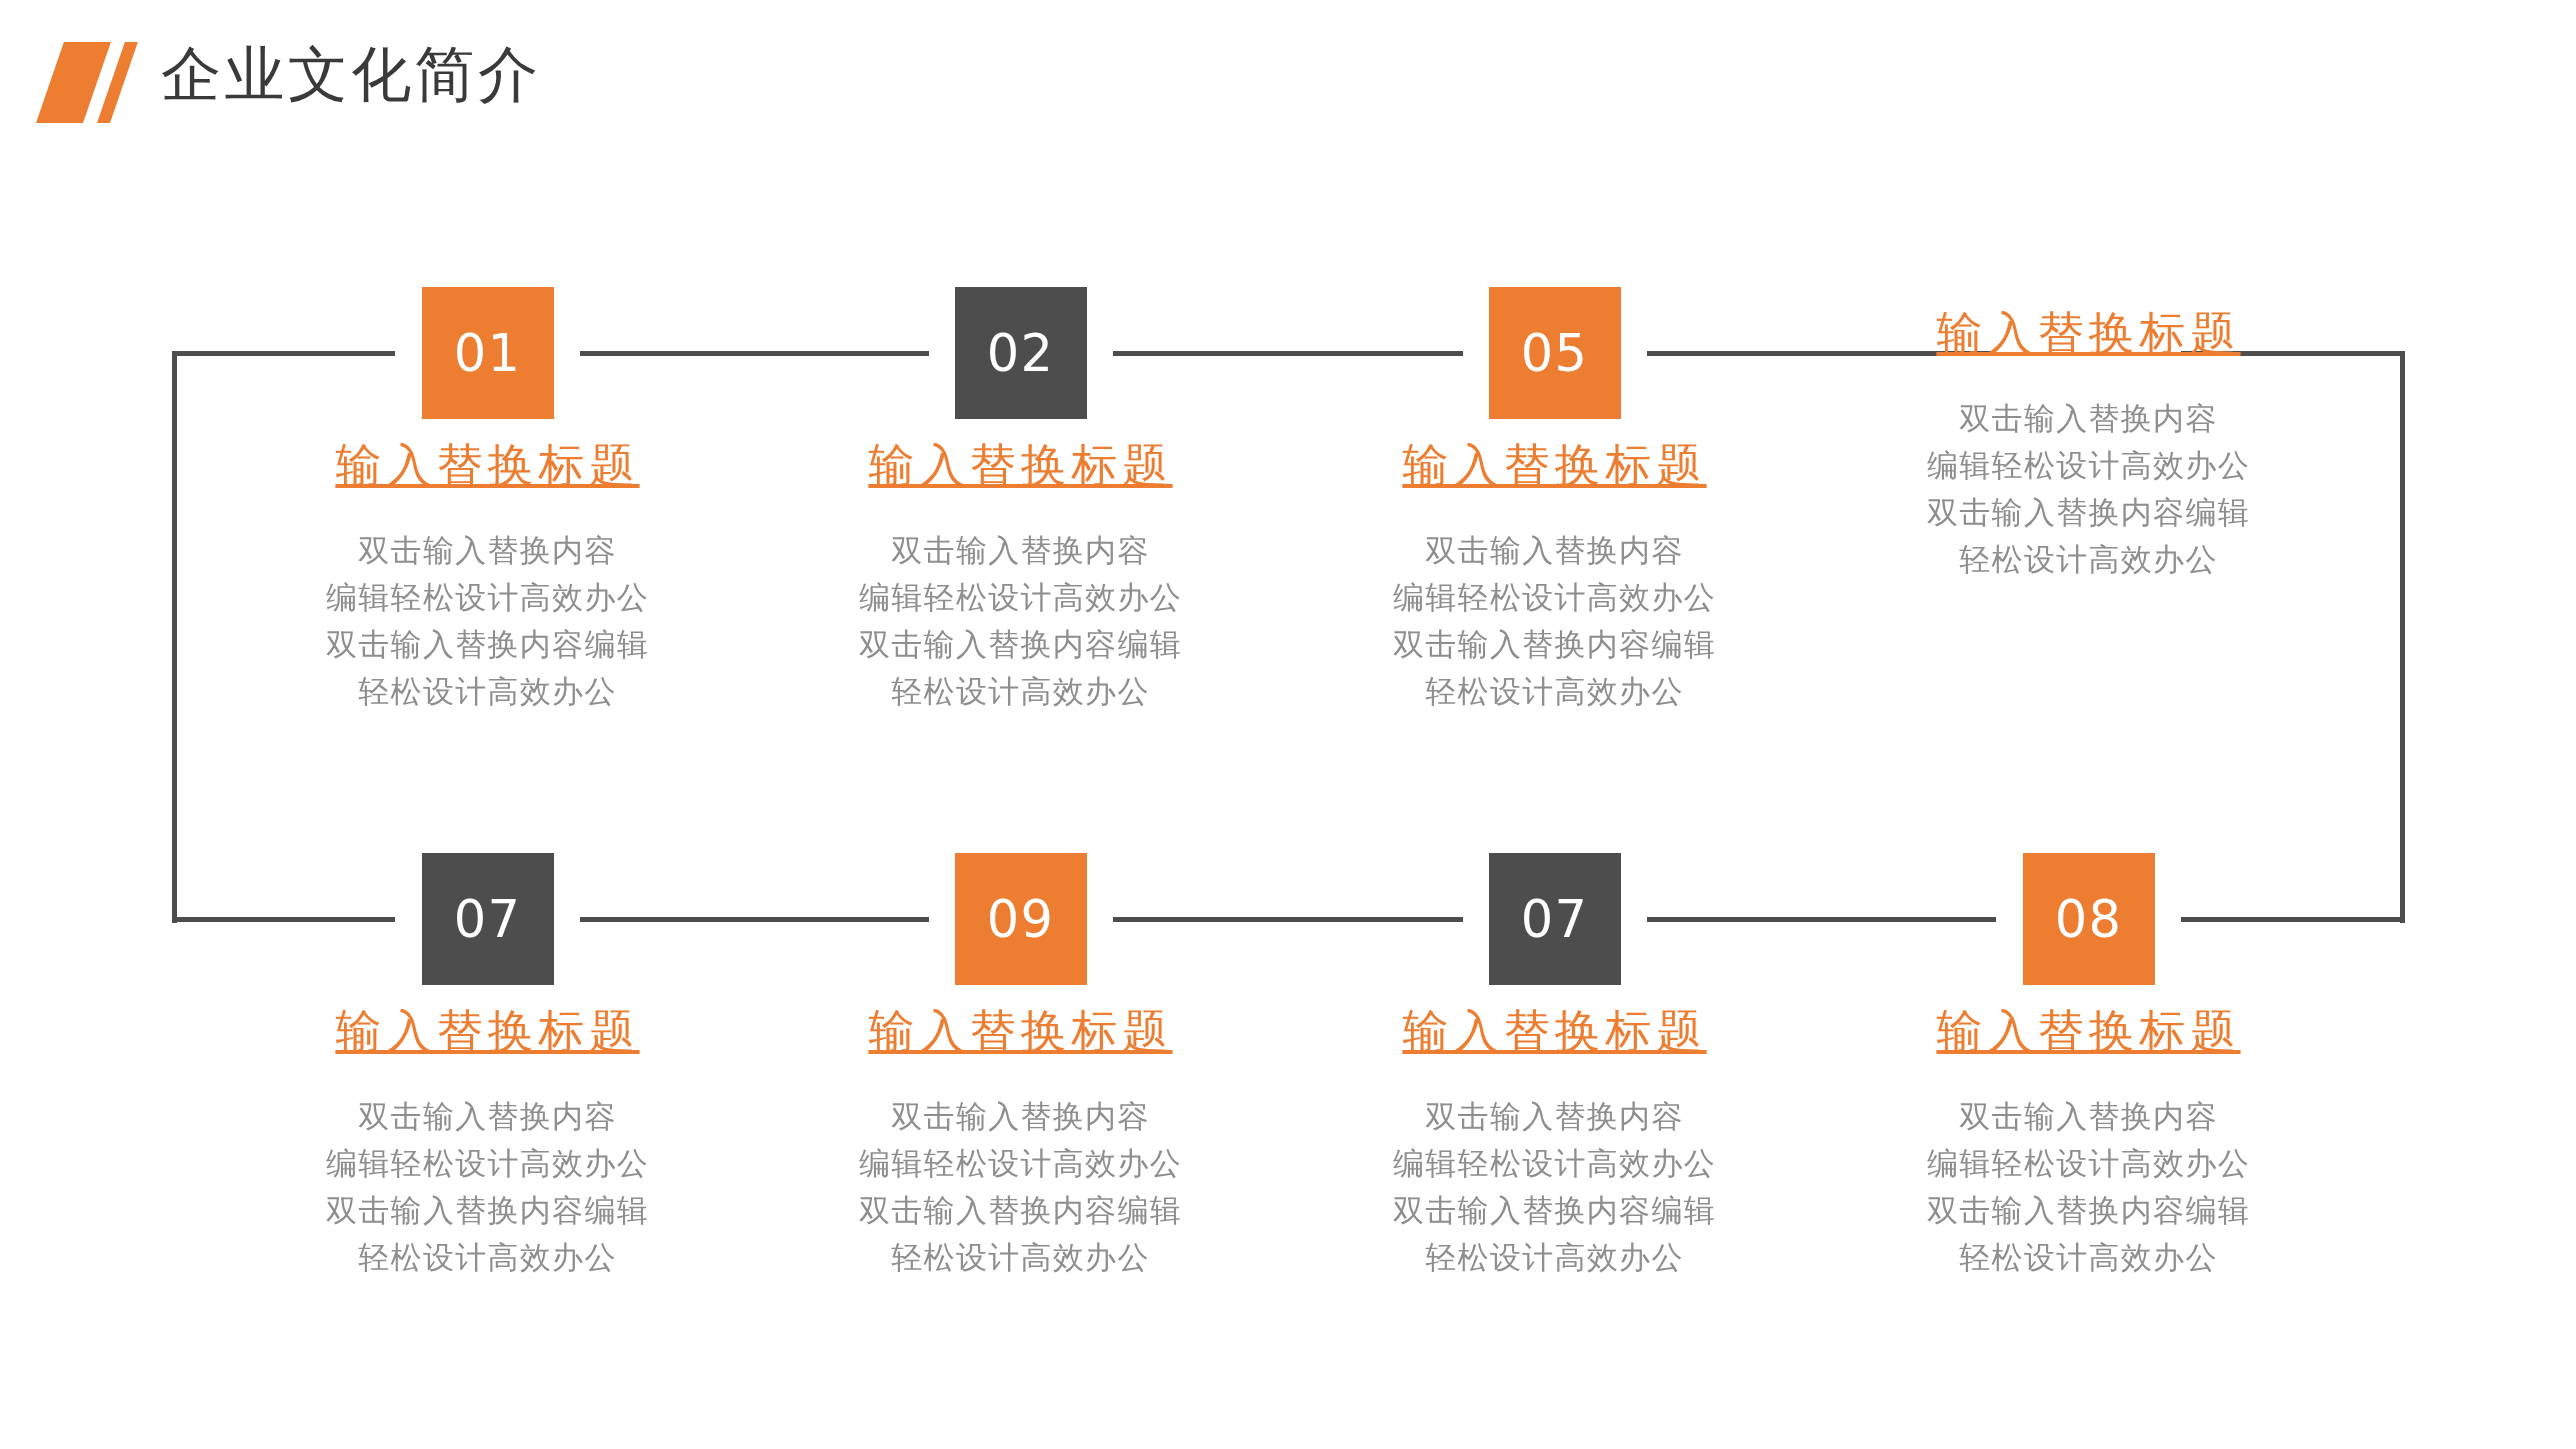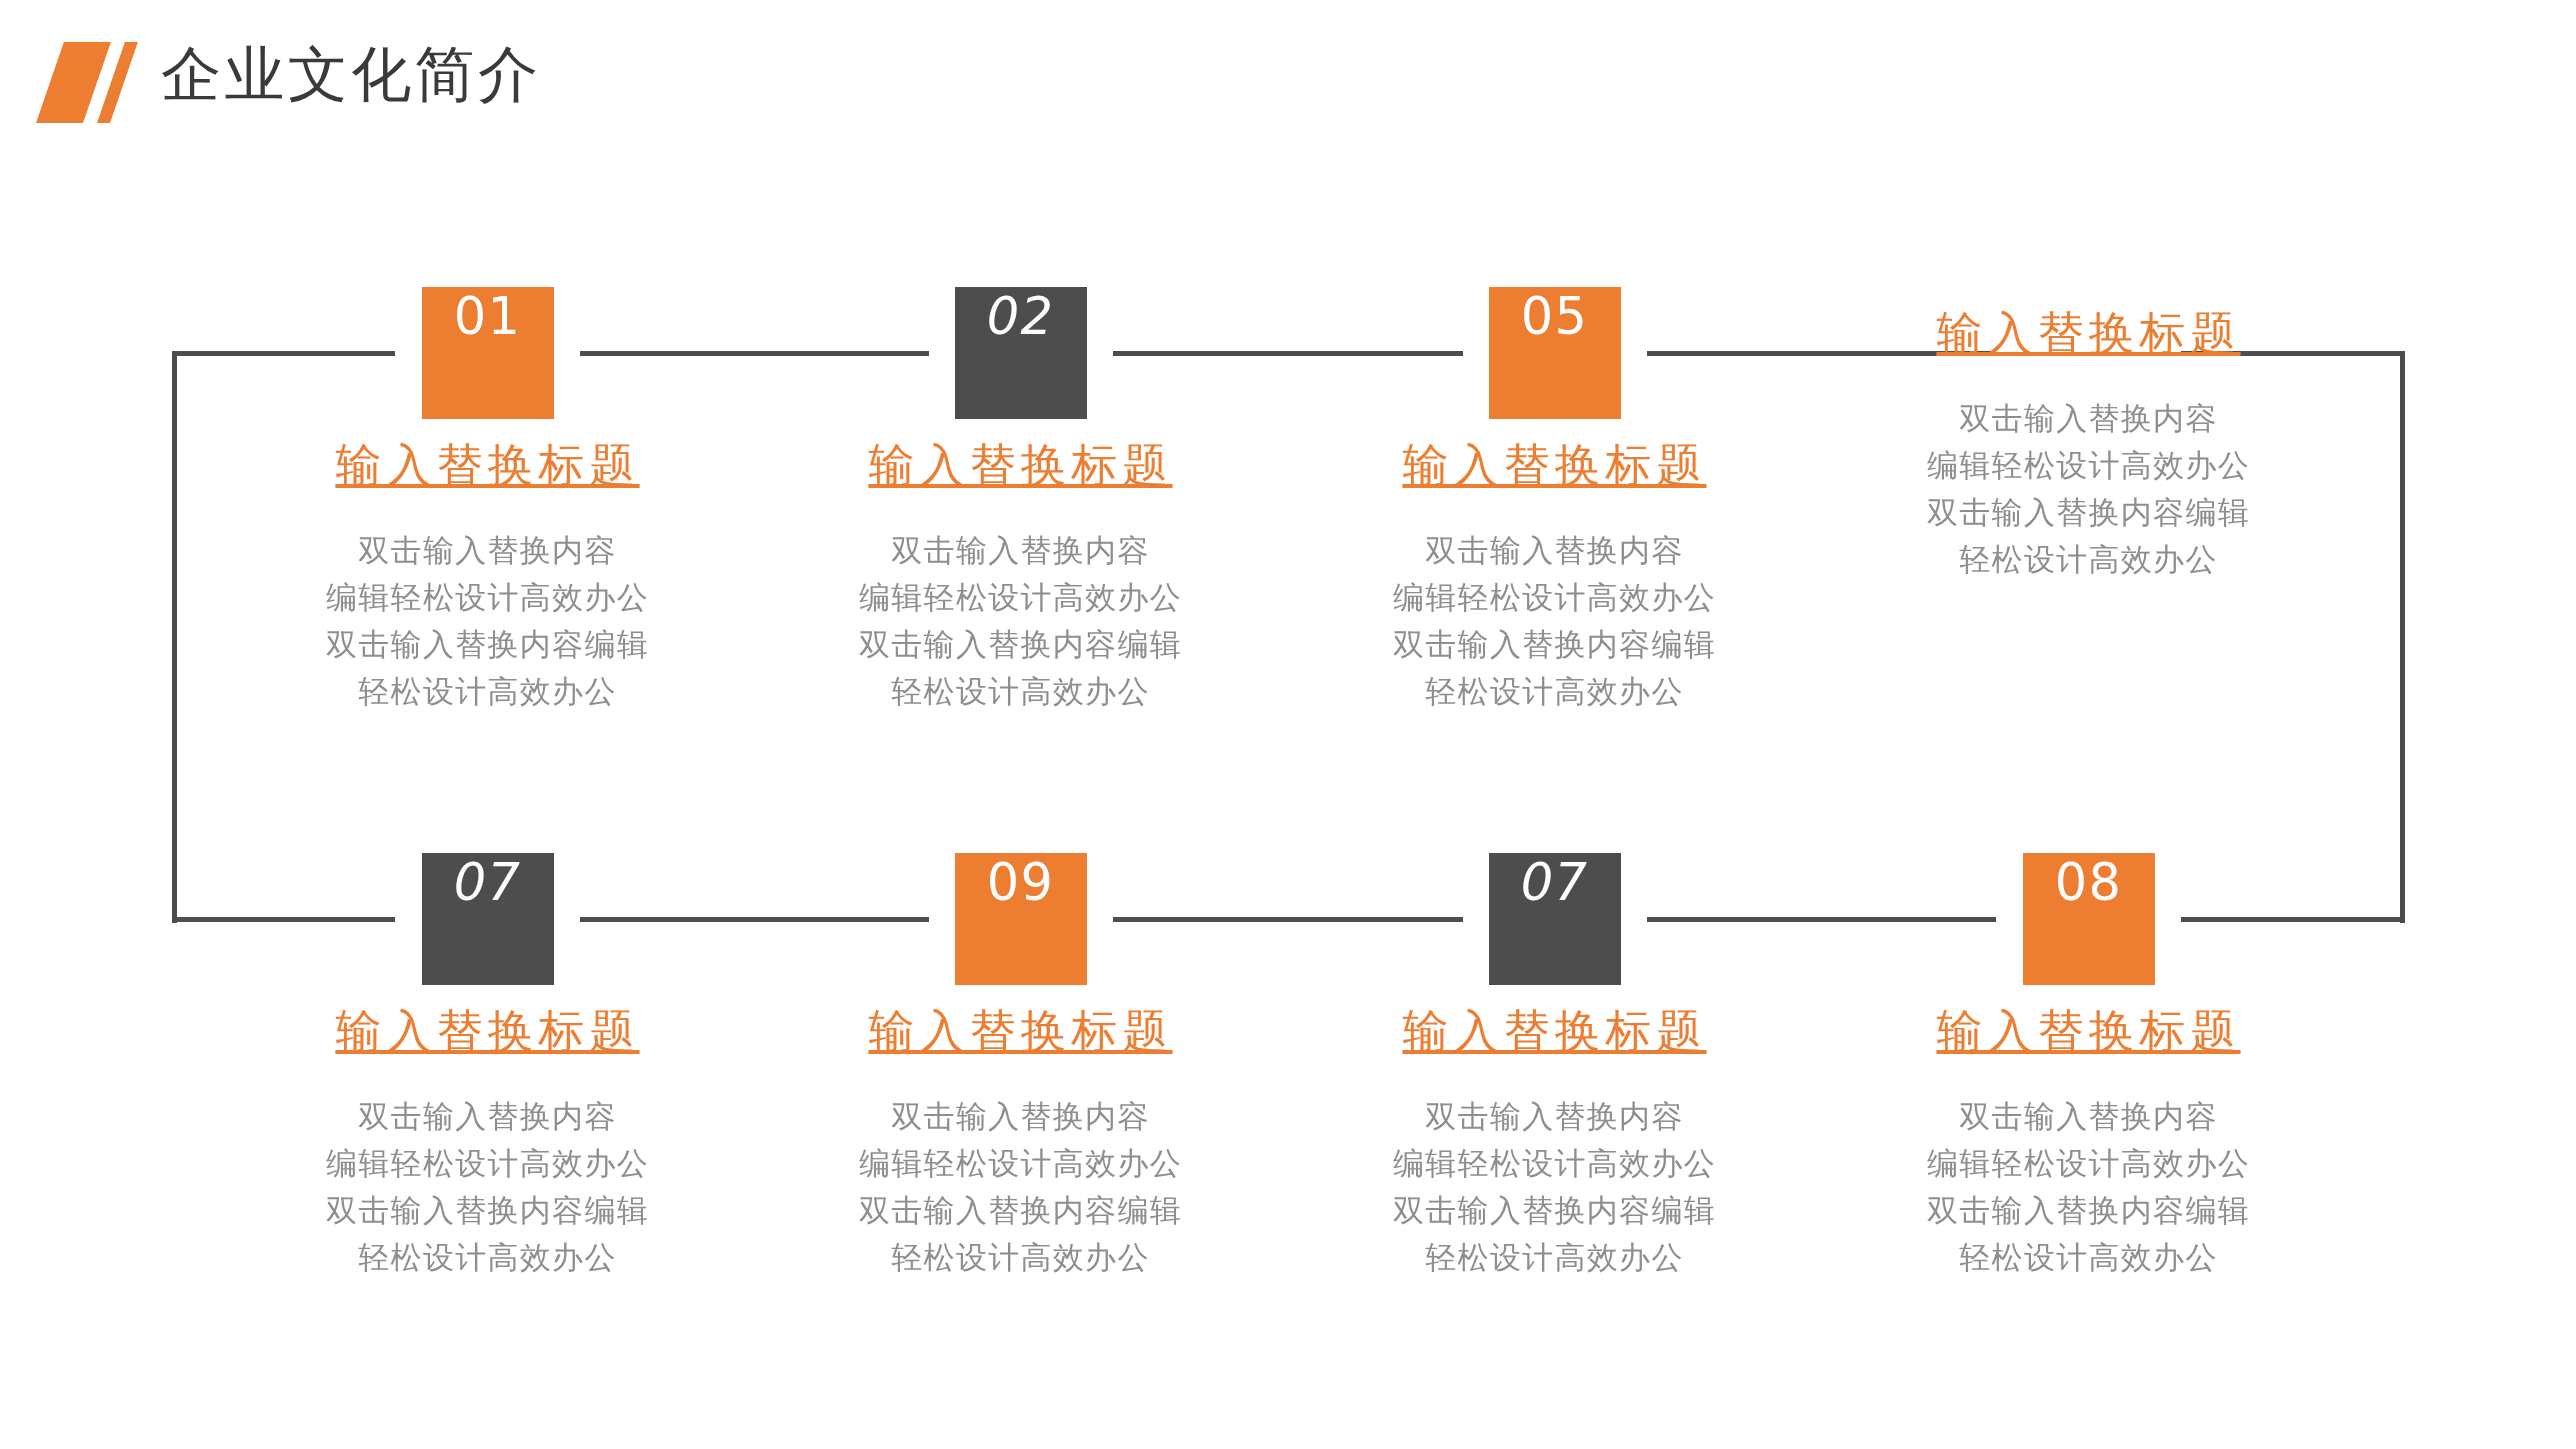--- a/index.html
+++ b/index.html
@@ -55,24 +55,25 @@
   .item {
     position: absolute;
     width: 429px;
     text-align: center;
   }
   .num-box {
     width: 132px;
     height: 132px;
     margin: 0 auto;
     display: flex;
+    align-items: center;
     justify-content: center;
   }
   .num-box.orange { background: var(--accent); }
-  .num-box.dark   { background: var(--dark); font-style: italic; }
+  .num-box.dark   { background: var(--dark); }
   .num {
     color: #ffffff;
     font-size: 51px;
     font-family: "DejaVu Sans", "Liberation Sans", sans-serif;
     font-weight: 400;
     letter-spacing: 1.3px;
   }
   .item-title {
     margin-top: 17.4px;
     font-family: "Liberation Serif", "DejaVu Serif", serif;

